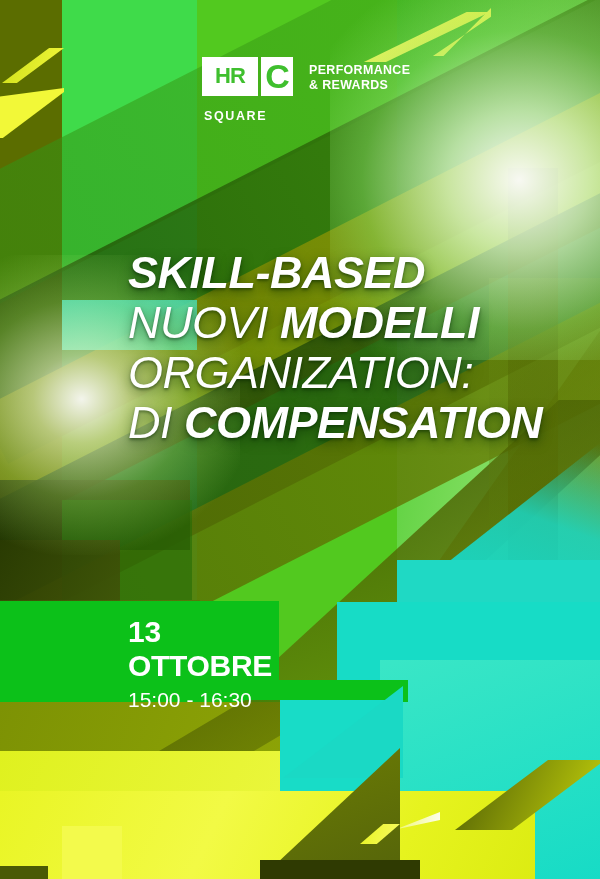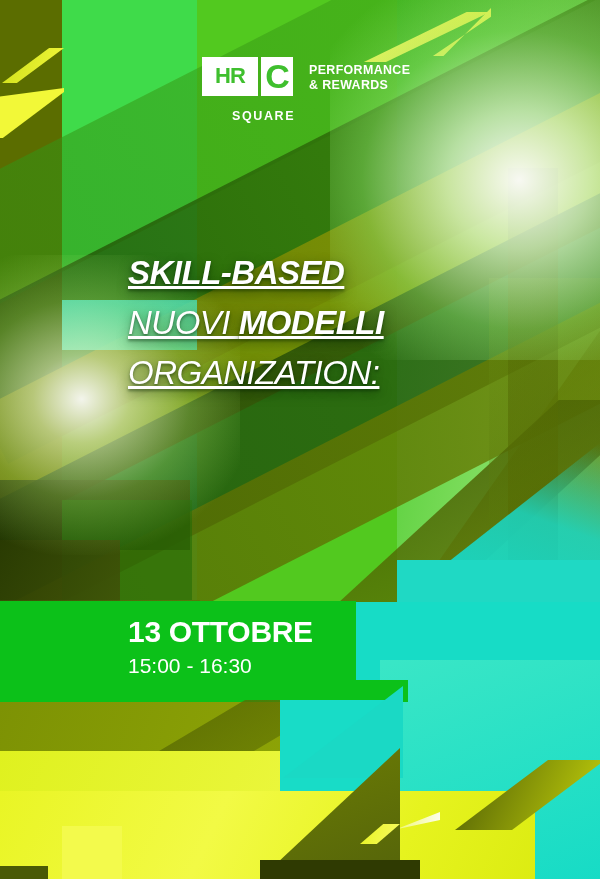--- a/index.html
+++ b/index.html
@@ -231,50 +231,48 @@
   .logo-letters{
     font-family:"Liberation Sans", sans-serif;
     font-weight:bold; font-size:22px; line-height:32px;
     color:#3fbf2e; letter-spacing:-1px;
   }
   .logo-letters.c{ color:#3fbf2e; font-size:34px; }
   .logo-square{
     position:absolute; left:2px; top:52px;
     color:#ffffff; font-weight:bold; font-size:12.5px;
     letter-spacing:1.6px;
-    margin-left:28px;
   }
   .tagline{
     color:#ffffff; font-weight:bold;
     font-size:13.5px; line-height:14.5px;
     letter-spacing:.4px;
     padding-top:6px;
     transform:scaleX(.92); transform-origin:left center;
   }
 
   
   .title{
     position:absolute; left:128px; top:248px;
     width:440px;
     color:#ffffff;
     font-style:italic;
-    font-size:33px;
+    font-size:45px;
     line-height:50px;
     letter-spacing:-0.5px;
     text-shadow:0 4px 12px rgba(0,40,0,.55), 0 2px 3px rgba(0,30,0,.45);
-    text-decoration:underline;
   }
   .title .ln{ display:block; white-space:nowrap; }
   .t-bold{ font-weight:bold; }
   .t-light{ font-weight:normal; }
 
   
   .date-block{
     position:absolute; left:0; top:601px;
-    width:356px; height:99px;
+    width:279px; height:99px;
     background:#0cc119;
   }
   .date-inner{
     position:absolute; left:128px; top:14px;
   }
   .date-main{
     color:#ffffff; font-weight:bold; font-size:30px;
     line-height:34px; letter-spacing:-0.3px;
   }
   .date-time{
@@ -361,20 +359,21 @@
       <div class="tagline">
         <div>PERFORMANCE</div>
         <div>&amp; REWARDS</div>
       </div>
     </div>
 
     <div class="title">
       <span class="ln t-bold">SKILL-BASED</span>
       <span class="ln"><span class="t-light">NUOVI </span><span class="t-bold">MODELLI</span></span>
       <span class="ln t-light">ORGANIZATION:</span>
+      <span class="ln"><span class="t-light">DI </span><span class="t-bold">COMPENSATION</span></span>
     </div>
 
     <div class="date-block">
       <div class="date-inner">
         <div class="date-main">13 OTTOBRE</div>
         <div class="date-time">15:00 - 16:30</div>
       </div>
     </div>
 
   </div>

